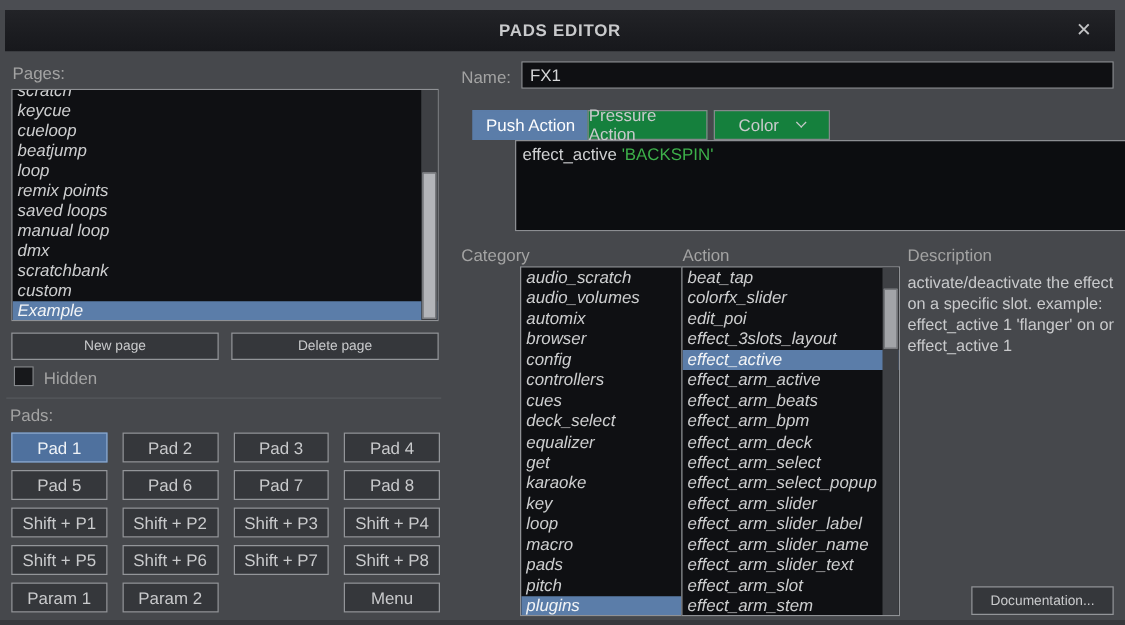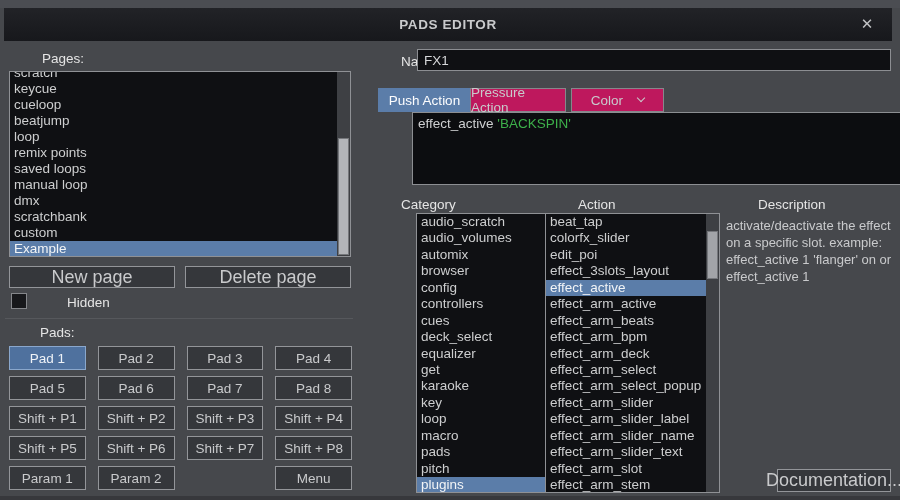--- a/index.html
+++ b/index.html
@@ -19,29 +19,29 @@
   }
   .titlebar .title { font-weight:bold; font-size:13.5px; letter-spacing:.6px; color:#c9cacc; }
   .close-x {
     position:absolute; right:14px; top:5px; width:22px; height:22px;
     display:flex; align-items:center; justify-content:center;
     color:#c2c3c5; font-size:15px; cursor:pointer;
   }
   .bottom-strip { position:absolute; left:0; right:0; bottom:0; height:4px; background:#37383c; }
 
   
-  .label { color:#e5e5e5; position:absolute;margin-left:32px; }
+  .label { color:#a3a3a3; position:absolute; }
   .listbox {
     position:absolute; background:#0f1013; border:1px solid #8f9195; overflow:hidden;
   }
-  .list-item { height:16px; line-height:16px; padding-left:4px; color:#cdcecf; white-space:nowrap; }
+  .list-item { height:16px; line-height:16px; padding-left:4px; color:#cdcecf; white-space:nowrap;font-style:italic; }
   .list-item.selected { background:#5b7da9; color:#f2f4f6; }
   .btn {
     position:absolute; background:#35373b; border:1px solid #939599; color:#c9cacc;
-    display:flex; align-items:center; justify-content:center; font-size:18px; cursor:pointer;
+    display:flex; align-items:center; justify-content:center; font-size:11px; cursor:pointer;
   }
   .scrollbar { position:absolute; top:0; bottom:0; right:0; width:13px; background:#3e4044; }
   .scroll-thumb { position:absolute; left:1px; right:1px; background:#b3b5b9; border:1px solid #75777b; }
   .scroll-thumb.dim { background:#a2a4a8; }
 
   
   .pages-label { left:10px; top:51px; }
   .pages-list { left:9px; top:71px; width:342px; height:186px; }
   .pages-list .items { margin-top:-7px; }
   .btn-newpage  { left:9px;  top:266px; width:166px; height:22px; }
@@ -65,21 +65,21 @@
   
   .name-label { left:369px; top:54px; }
   .name-input {
     position:absolute; left:417px; top:49px; width:474px; height:22px;
     background:#0f1013; border:1px solid #8c8e92; color:#d6d7d9;
     font-family:"Liberation Sans", sans-serif; font-size:13.5px; padding:0 6px; outline:none;
   }
   .tab {
     position:absolute; top:88px; height:24px;
     display:flex; align-items:center; justify-content:center; cursor:pointer;
-    background:#be185d; border:1px solid #85878b; color:#c9cacc;
+    background:#15803d; border:1px solid #85878b; color:#c9cacc;
   }
   .tab.active { background:#5b7da9; border:1px solid #5b7da9; color:#fdfdfe; font-weight:normal; }
   .tab-push { left:378px; width:93px; }
   .tab-pressure { left:470px; width:96px; }
   .tab-color { left:571px; width:93px; }
   .chevron {
     display:inline-block; width:6px; height:6px;
     border-right:1.6px solid #c9cacc; border-bottom:1.6px solid #c9cacc;
     transform:rotate(45deg); margin-left:15px; margin-top:-4px;
   }

